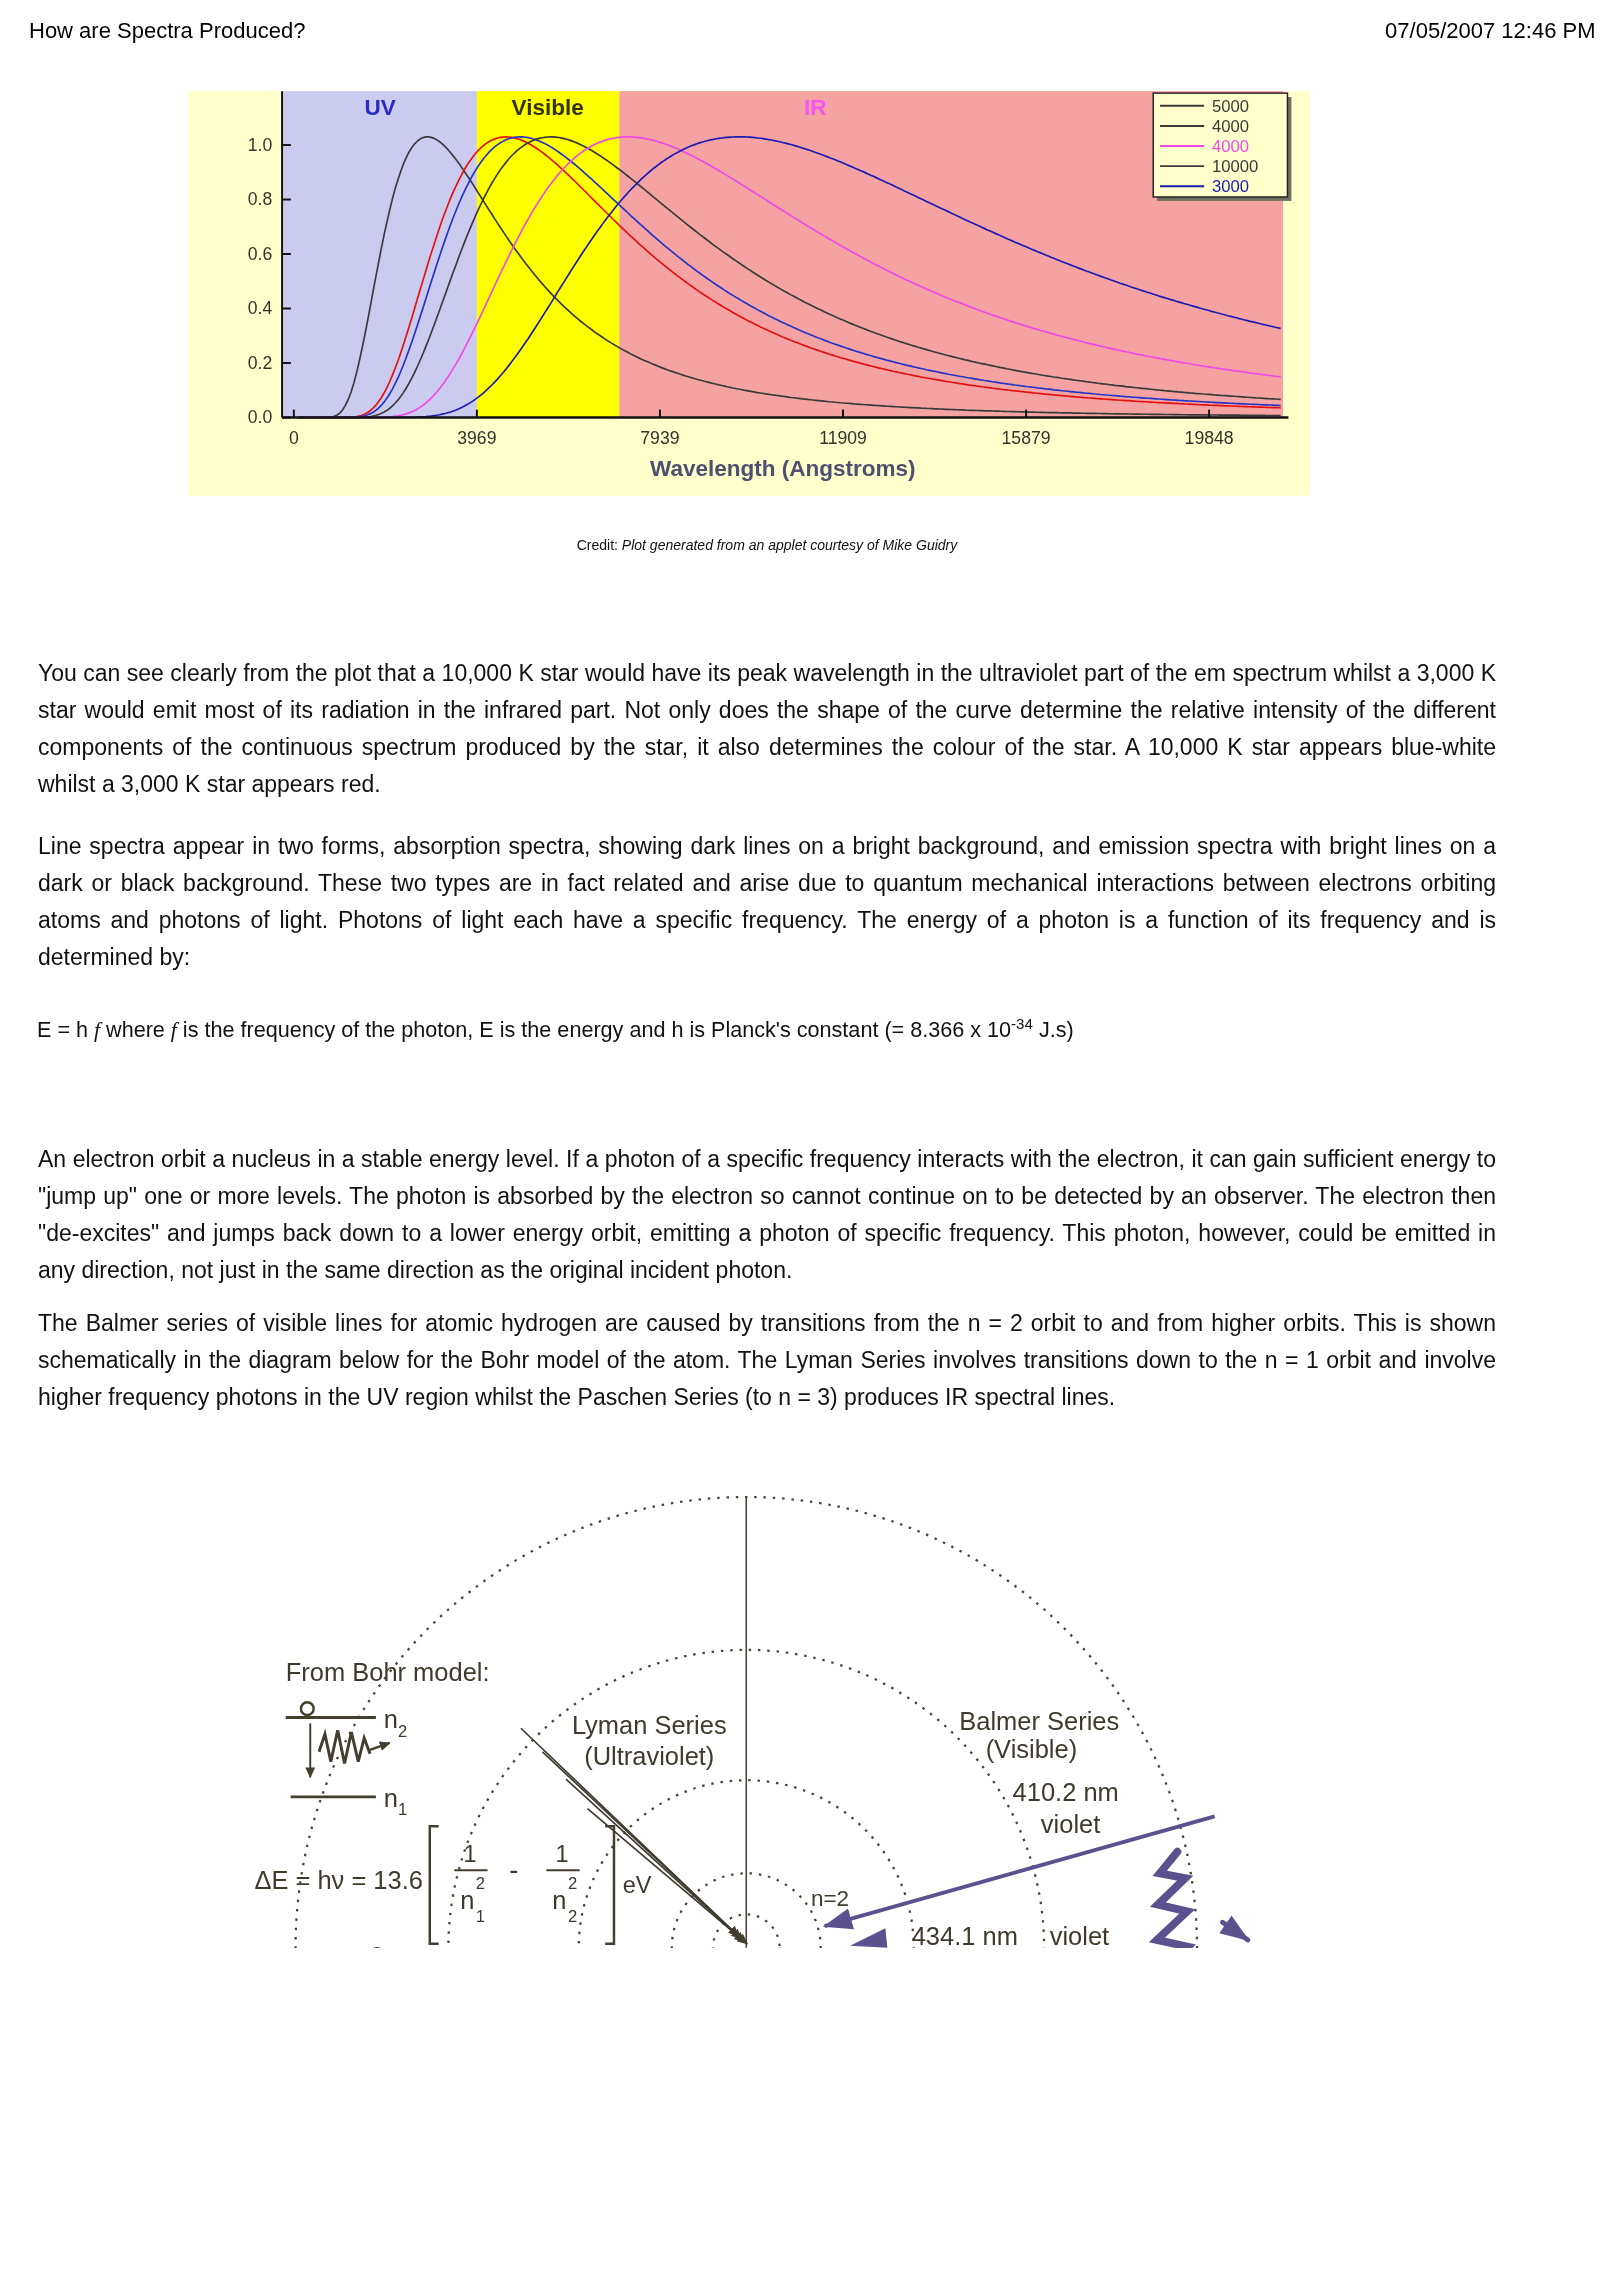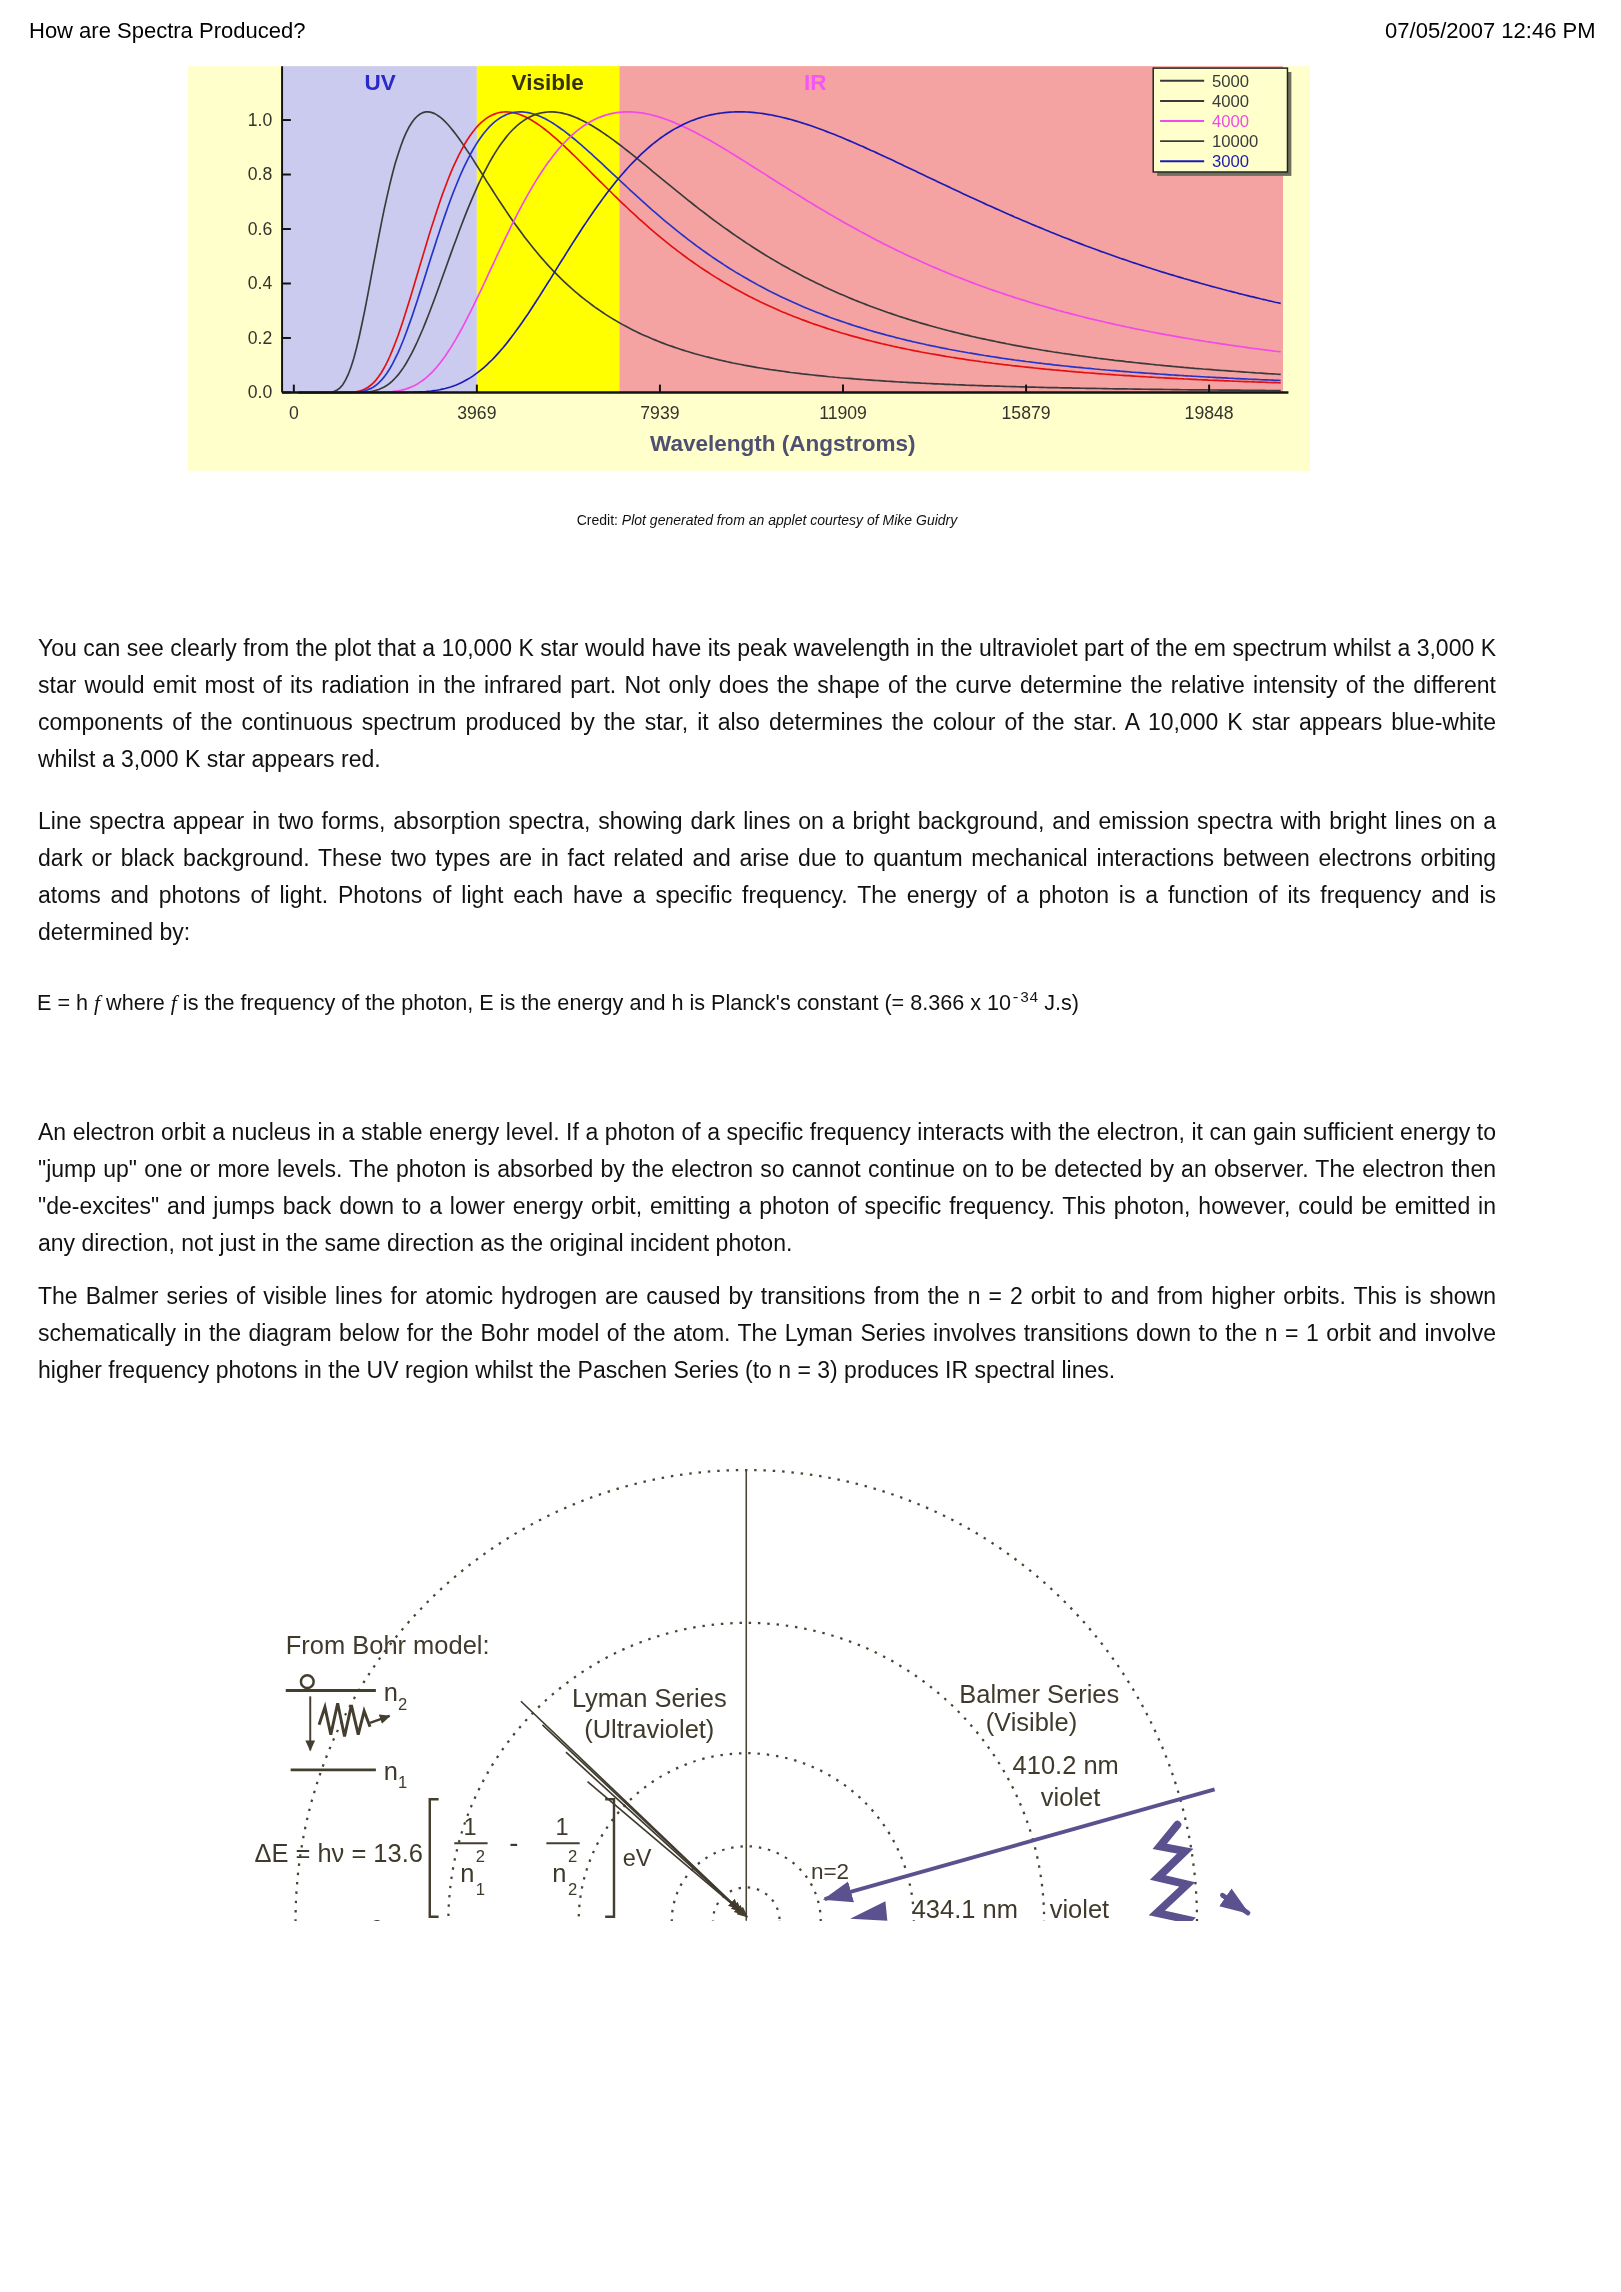--- a/index.html
+++ b/index.html
@@ -1,29 +1,29 @@
 <!DOCTYPE html>
 <html><head>
 <meta charset="utf-8">
 <style>
   html,body{margin:0;padding:0;background:#ffffff;}
   .page{position:relative;width:1621px;height:2293px;background:#fff;overflow:hidden;
         font-family:"Liberation Sans",sans-serif;color:#111;}
   .hdr{display:flex;justify-content:space-between;padding:17.6px 25.5px 0 29px;font-size:22px;color:#000;}
-  .chartwrap{margin:22px 0 0 188px;width:1122px;height:405px;}
+  .chartwrap{margin:47px 0 0 188px;width:1122px;height:405px;}
   .col{margin-left:37px;width:1460px;}
   .credit{margin:41px 0 4px 0;text-align:center;font-size:14px;}
   .caption{margin:15.7px 0 0 0;text-align:center;font-size:23.5px;}
   p.body{font-size:23px;line-height:37px;text-align:justify;margin:1px;}
   #p1{margin-top:102px;}
   h1{font-size:44px;color:#993311;font-weight:bold;margin:9.8px 0 0 0;line-height:51px;}
   #p2{margin-top:25.5px;}
   .formula{margin-top:33px;font-size:21.6px;line-height:29px;}
   .ff{font-family:"Liberation Serif",serif;font-style:italic;}
-  sup{font-size:70%;font-family:Liberation Mono, monospace;}
+  sup{font-size:70%;}
   #p3{margin-top:96px;}
   #p4{margin-top:15.7px;}
   .diagramwrap{margin:69px 0 0 176px;width:1215px;height:463px;}
   .ftr{display:flex;justify-content:space-between;padding:0 29px;margin-top:15.7px;font-size:19.6px;color:#000;}
   svg text{font-family:"Liberation Sans",sans-serif;}
 </style>
 </head>
 <body>
 
 <div class="page">

